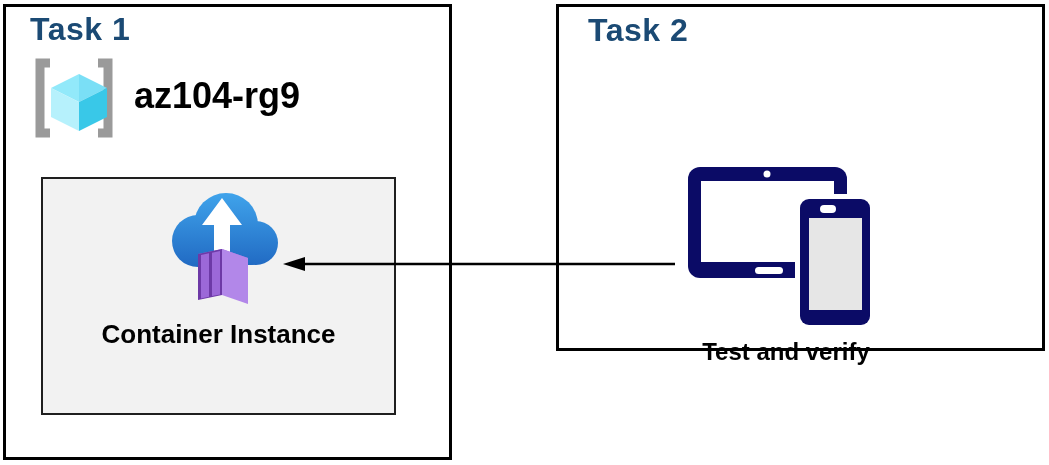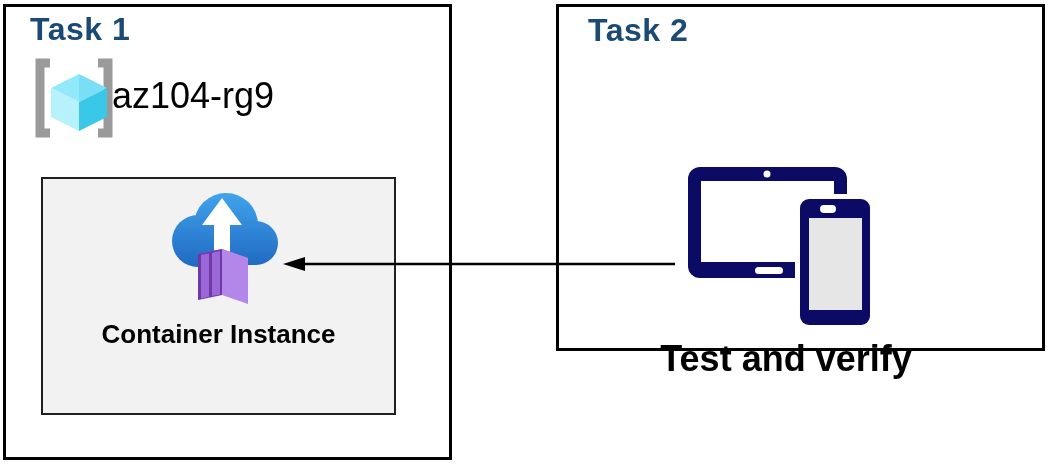--- a/index.html
+++ b/index.html
@@ -16,36 +16,36 @@
   #task1-box { left:3px;   top:4px; width:449px; height:456px; }
   #task2-box { left:556px; top:4px; width:489px; height:347px; }
   .task-title {
     position:absolute; font-size:32px; font-weight:700; letter-spacing:0.5px;
     color:var(--task-title, #1B4A74); white-space:nowrap;
   }
   #task1-title { left:24px; top:4px; }
   #task2-title { left:29px; top:5px; }
   .rg-icon-svg { position:absolute; left:24px; top:49px; }
   .rg-name {
-    position:absolute; left:106px; top:68px; font-size:36px; font-weight:400;
+    position:absolute; left:128px; top:68px; font-size:36px; font-weight:700;
     color:#000000; white-space:nowrap;
   }
   #container-panel {
     position:absolute; left:35px; top:170px; width:355px; height:238px;
     background:var(--panel-bg, #F2F2F2); border:2px solid #1F1F1F;
   }
   .ci-icon-svg { position:absolute; left:127px; top:6px; }
   .panel-label {
     position:absolute; left:0; top:140px; width:100%; text-align:center;
     font-size:26px; font-weight:700; color:#000000; white-space:nowrap;
   }
   .devices-svg { position:absolute; left:121px; top:151px; }
   .task2-label {
     position:absolute; left:0; top:331px; width:454px; text-align:center;
-    font-size:36px; font-weight:700; color:#000000; white-space:nowrap;
+    font-size:24px; font-weight:700; color:#000000; white-space:nowrap;
   }
   #connector-overlay {
     position:absolute; left:0; top:0; width:1049px; height:465px;
     pointer-events:none; z-index:10;
   }
 </style>
 </head>
 <body>
 
 <div id="canvas">

